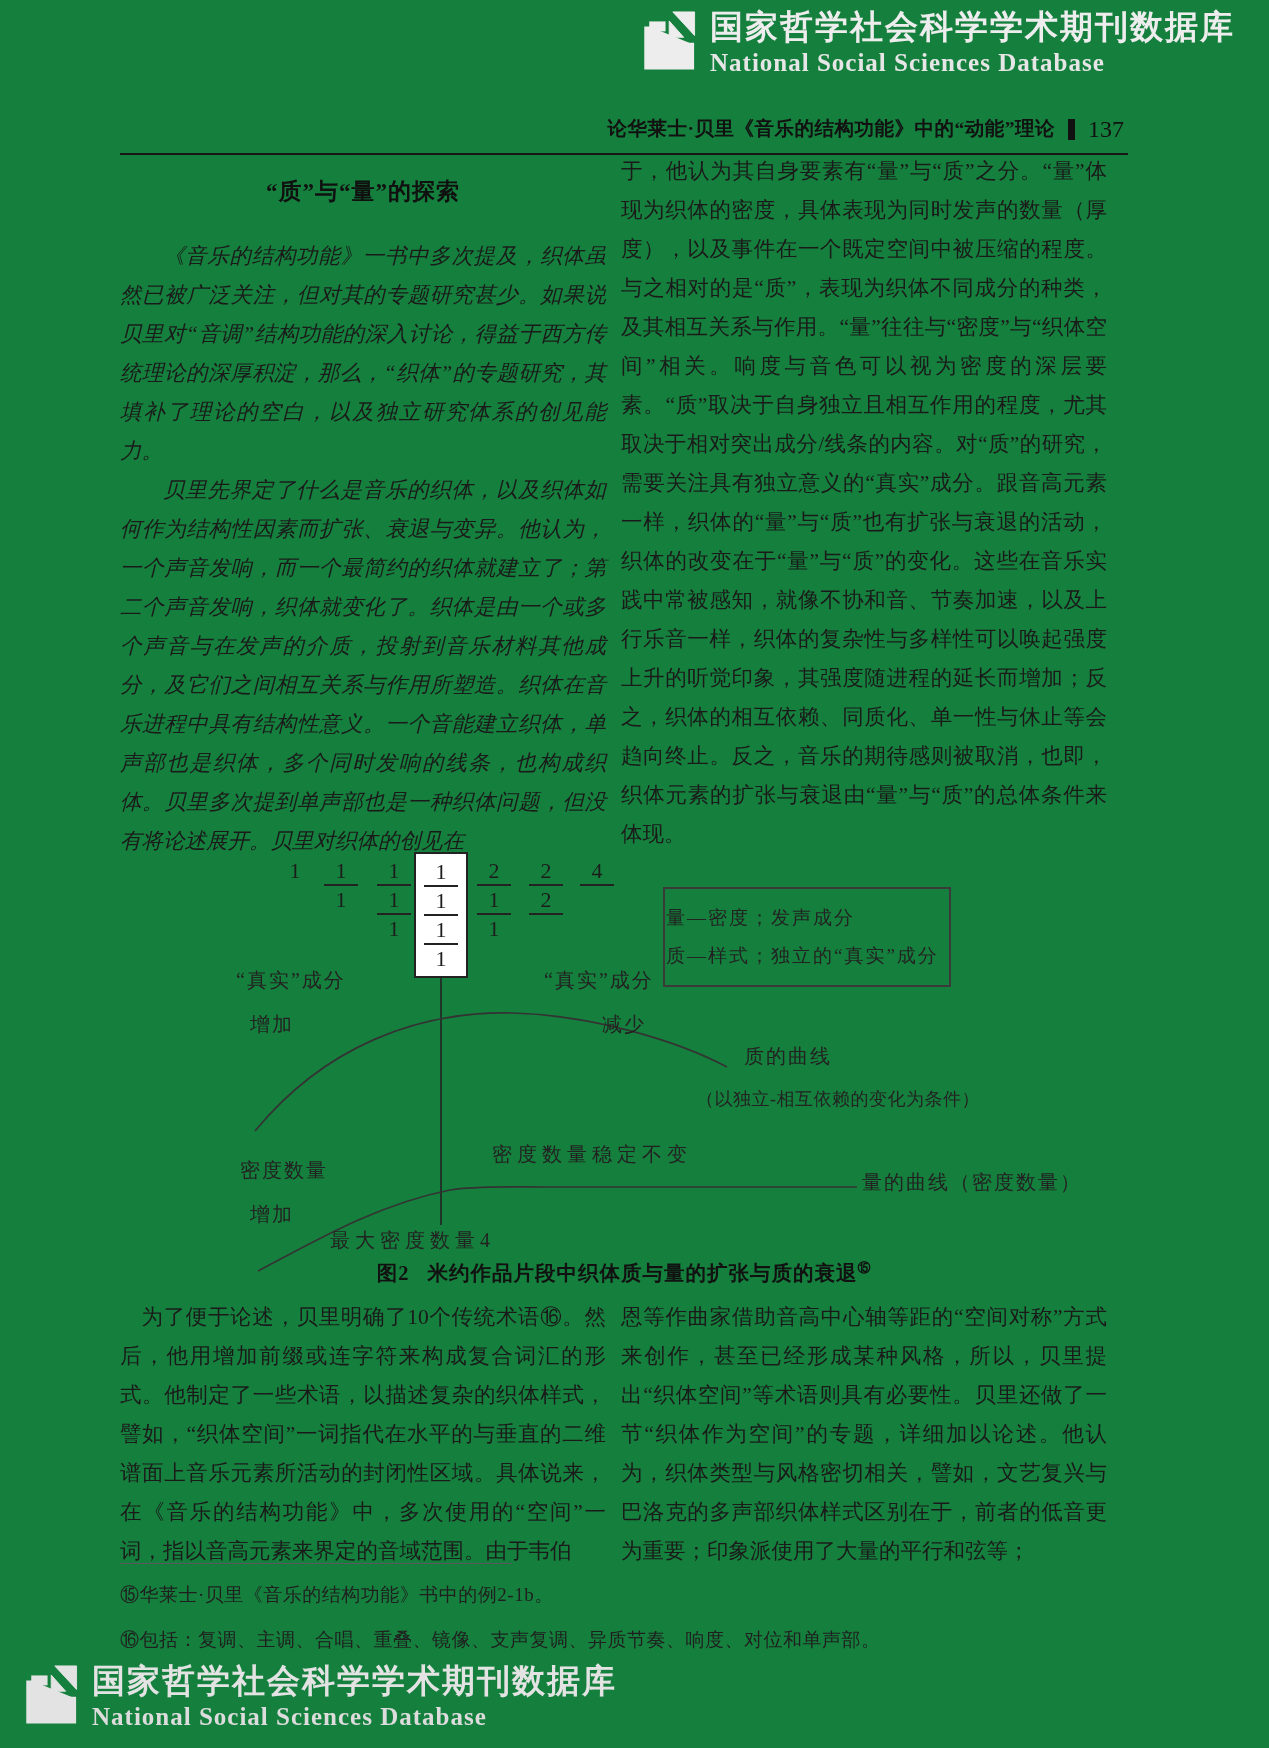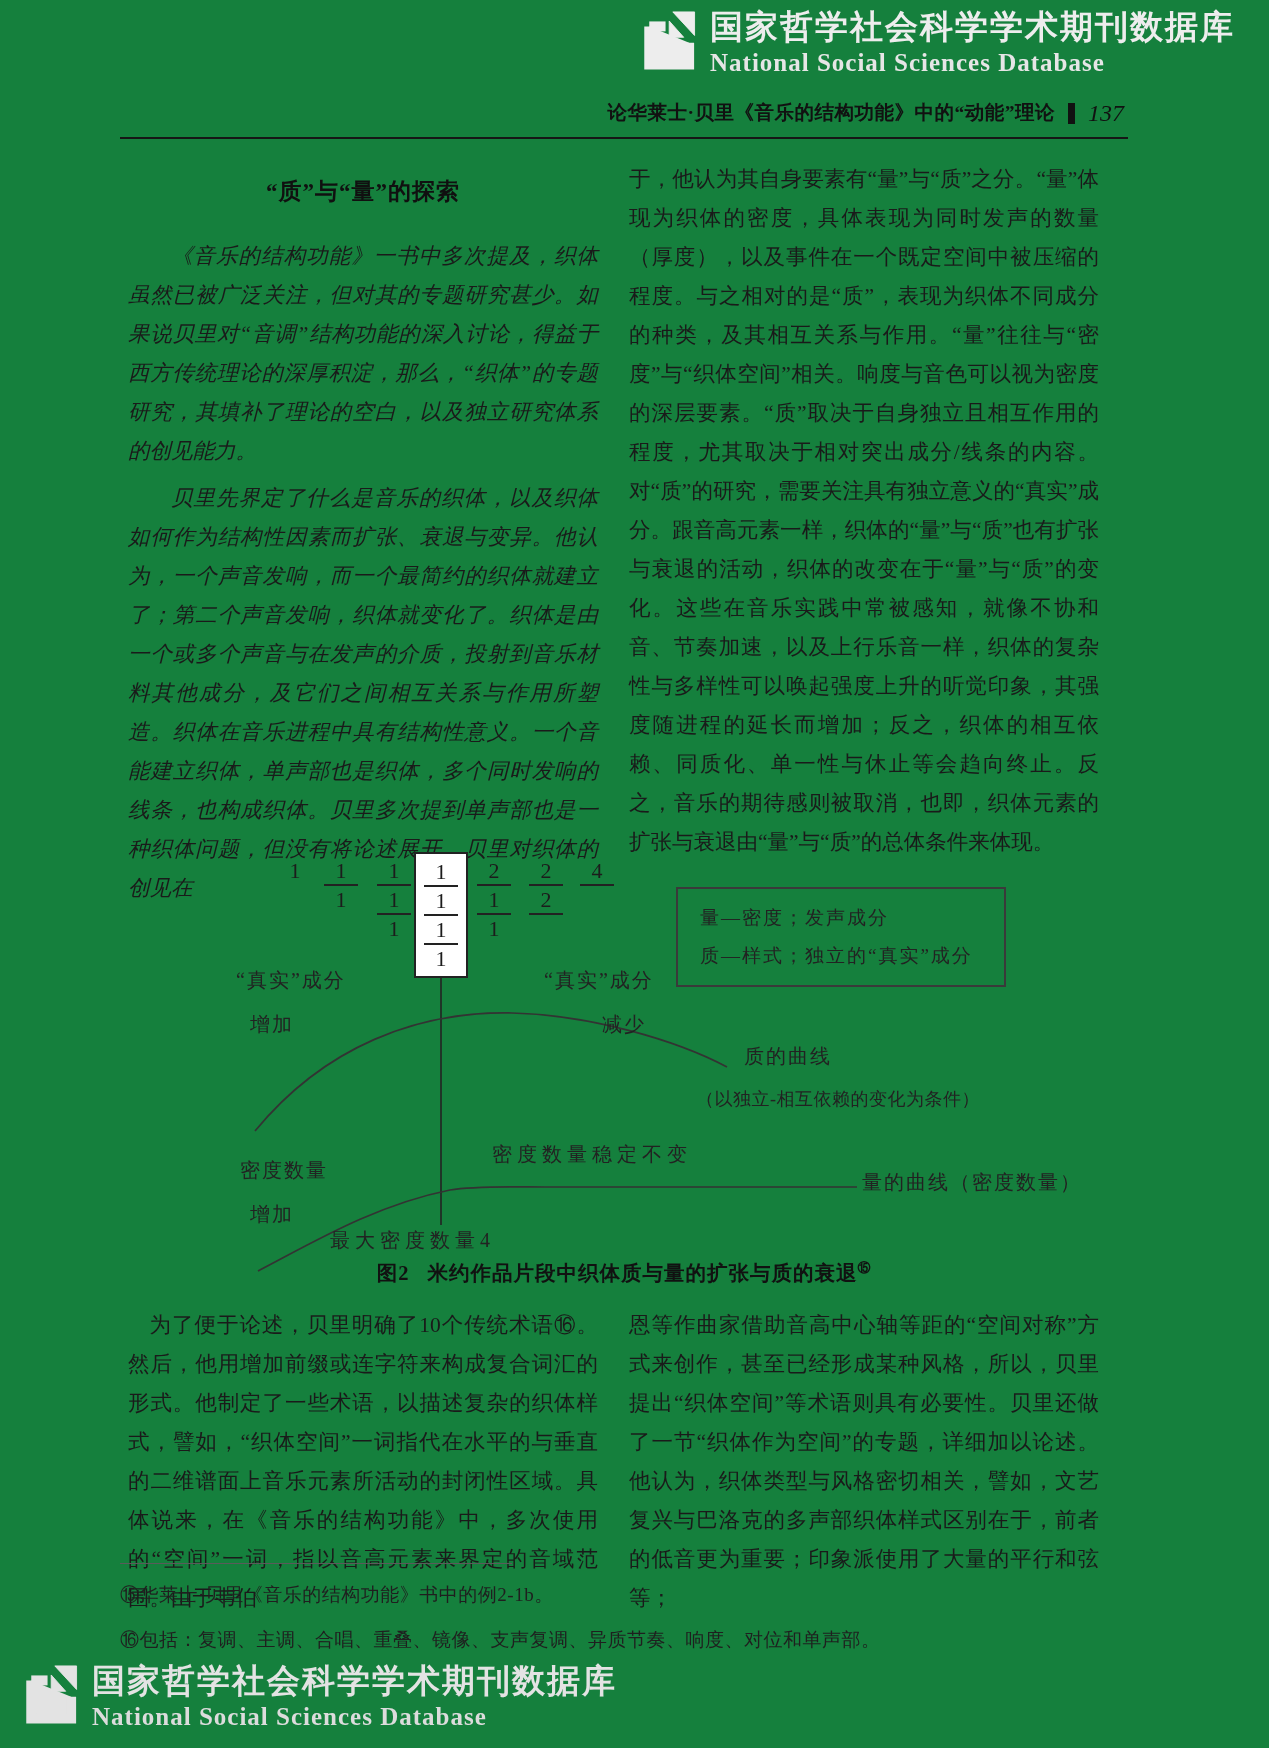--- a/index.html
+++ b/index.html
@@ -24,40 +24,40 @@
   .wm-logo-bottom { stroke:#e3e3e3; fill:#e3e3e3; }
 
   
   .header {
     position:absolute; left:120px; top:100px; width:1008px;
     border-bottom:2.5px solid #161616; padding-bottom:11px;
     display:flex; justify-content:flex-end; align-items:flex-end; gap:13px;
   }
   .header-title { font-size:19.5px; font-weight:600; letter-spacing:0.5px; color:#111; line-height:26px; }
   .header-bar { width:7px; height:21px; background:#111; margin-bottom:2px; }
-  .header-page { font-size:24px; font-style:italic; color:#111; line-height:26px; padding-right:4px; }
+  .header-page { font-size:24px; color:#111; line-height:26px; padding-right:4px;margin-top:16px; }
 
   
   .cols { position:absolute; left:120px; width:1008px; display:flex; gap:15px; }
   .cols-top { top:152px; }
   .cols-bottom { top:1298px; }
   .col { width:486px; }
-  .body-text { margin:8px; font-size:21.5px; line-height:39px; text-align:justify; text-justify:inter-character; color:#1a1a1a; }
+  .body-text { margin:0; font-size:21.5px; line-height:39px; text-align:justify; text-justify:inter-character; color:#1a1a1a; }
   .indent2 { text-indent:2em;font-style:italic; }
   .indent1 { text-indent:1em; }
   .section-heading { font-size:23px; font-weight:700; text-align:center; letter-spacing:1px; color:#101010; margin:24px 0 30px 0; }
 
   
   .figure { position:absolute; left:120px; top:843px; width:1008px; height:460px; }
   .svg-layer { position:absolute; left:0; top:0; }
   .stack { position:absolute; top:14px; }
   .stack.boxed { top:9px; border:2px solid #222; padding:4px 8px; background:#fff; }
   .cell { width:34px; line-height:27px; font-size:22px; text-align:center; color:#1c1c1c; }
   .cell.u { border-bottom:2px solid #222; }
-  .fig-legend { position:absolute; left:556px; top:44px; width:282px; border:2px solid #3a3a3a; padding:10px 22px; }
+  .fig-legend { position:absolute; left:543px; top:44px; width:282px; border:2px solid #3a3a3a; padding:10px 1px; }
   .fig-legend .legend-line { font-size:19px; line-height:38px; letter-spacing:2px; color:#222; white-space:nowrap; }
   .fig-label { position:absolute; font-size:20px; letter-spacing:2px; color:#222; white-space:nowrap; }
   .fig-label.small { font-size:18px; letter-spacing:0.5px; }
   .fig-label.wide { letter-spacing:5px; }
   .fig-caption { position:absolute; left:0; right:0; top:416px; text-align:center; font-size:20.5px; font-weight:700; letter-spacing:1px; color:#111; }
   .fig-caption .cap-label { margin-right:18px; }
   .fig-caption sup { font-size:13px; }
 
   
   .footnote-rule { position:absolute; left:120px; top:1563px; width:392px; border-top:1.5px solid #5a5a5a; }

